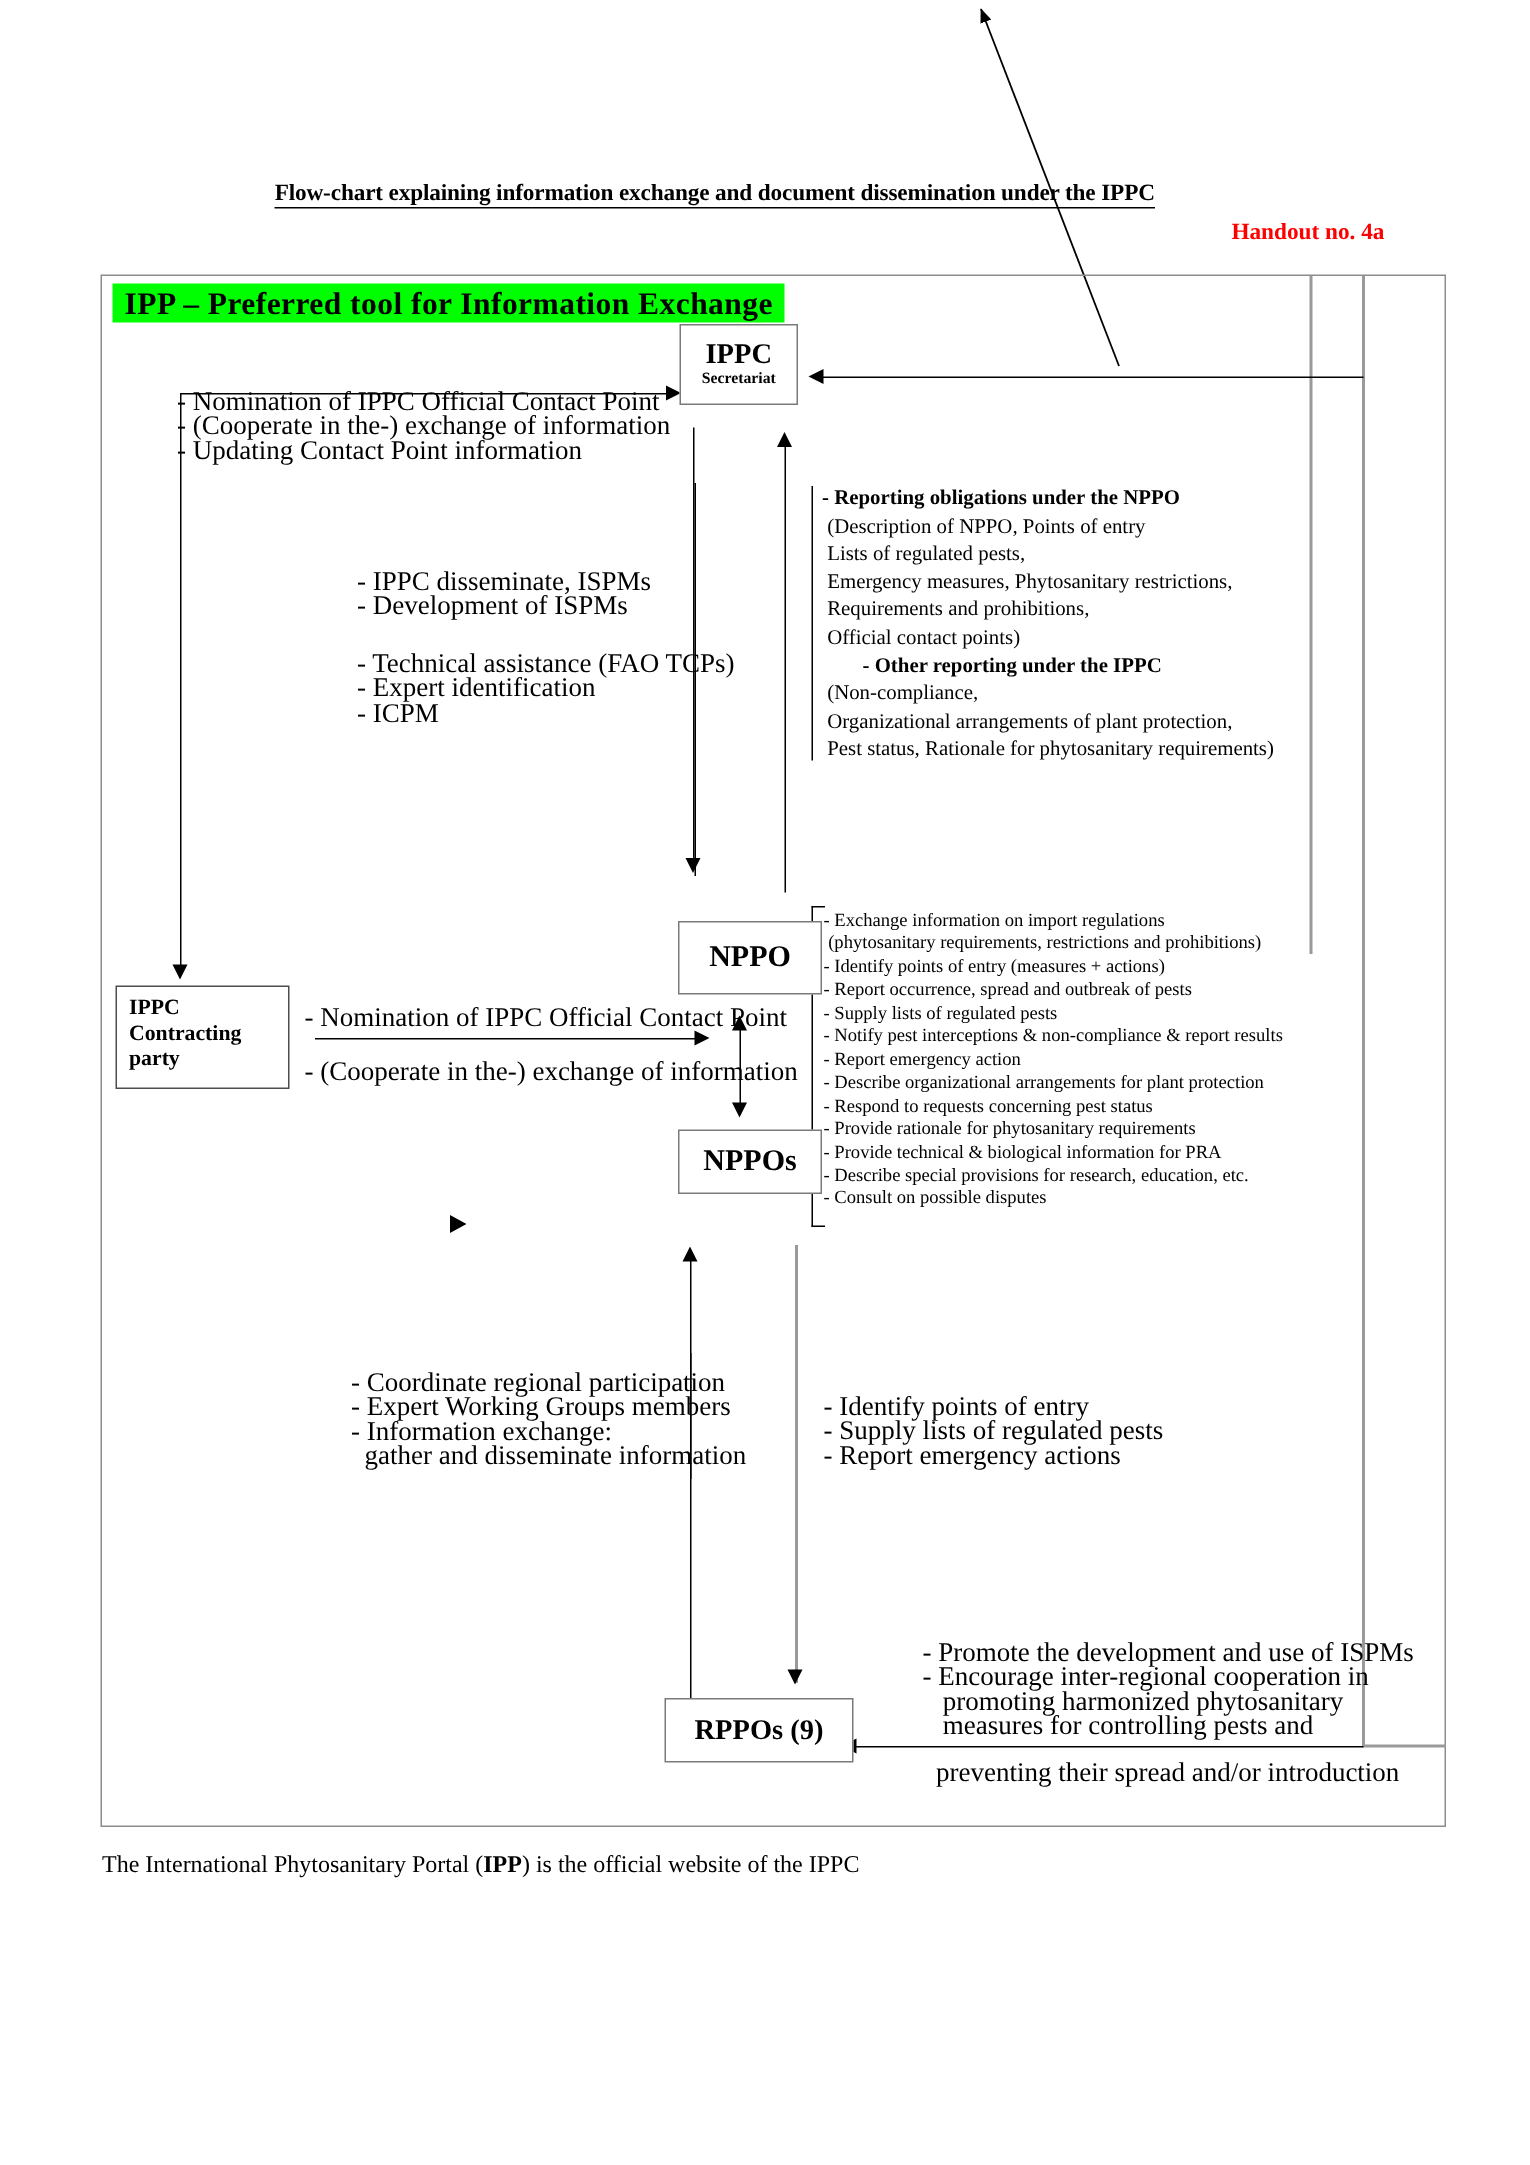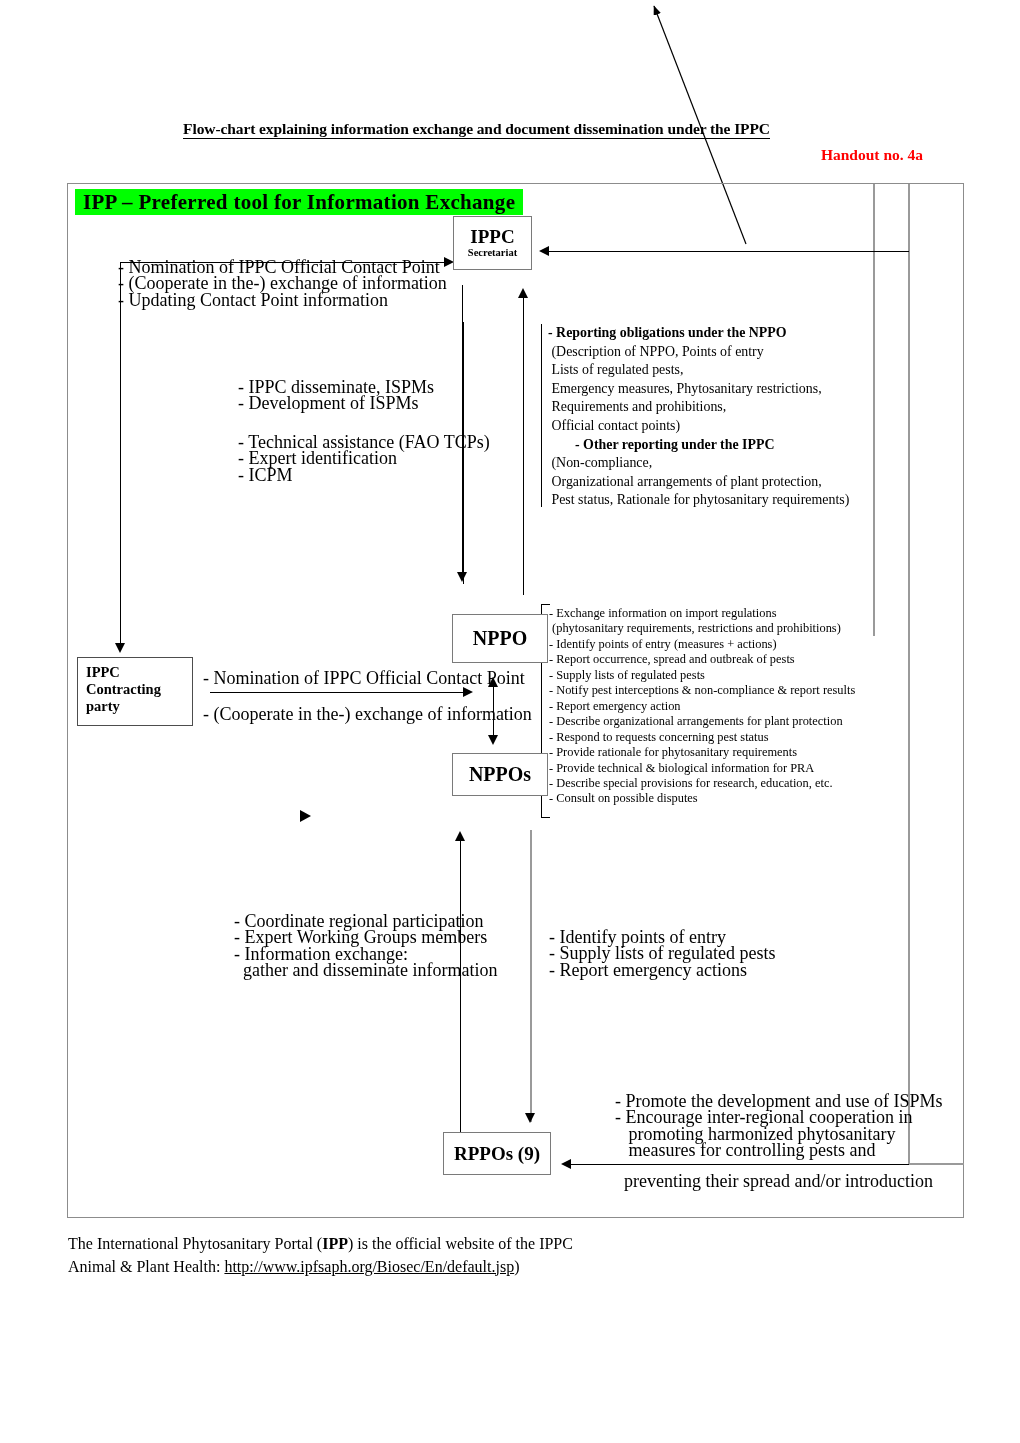--- a/index.html
+++ b/index.html
@@ -31,21 +31,21 @@
   .nodebox{
     border:1px solid #7a7a7a;box-sizing:border-box;background:#fff;
     display:flex;flex-direction:column;align-items:center;justify-content:center;
     font-weight:bold;
   }
   #box-ippc{left:453px;top:216px;width:79px;height:54px;}
   #box-ippc .l1{font-size:19px;line-height:20px;}
   #box-ippc .l2{font-size:10.5px;line-height:12px;}
   #box-nppo{left:452px;top:614px;width:96px;height:49px;font-size:20px;}
   #box-nppos{left:452px;top:753px;width:96px;height:43px;font-size:20px;}
-  #box-rppos{left:443px;top:1132px;width:108px;height:43px;font-size:19px;}
+  #box-rppos{left:443px;top:1132px;width:126px;height:43px;font-size:19px;}
   #box-contracting{
     left:77px;top:657px;width:116px;height:69px;border:1px solid #4d4d4d;
     box-sizing:border-box;background:#fff;font-weight:bold;font-size:14.5px;
     line-height:17px;padding:6px 0 0 8px;
   }
   
   .txt{font-size:18px;line-height:16.4px;white-space:pre;}
   .txt.bl{font-size:13.9px;line-height:18.6px;}
   
   #t-left-top{left:118px;top:259px;}
@@ -212,16 +212,13 @@
 <div class="abs txt" id="t-promote" style="white-space: pre;">- Promote the development and use of ISPMs
 - Encourage inter-regional cooperation in
    promoting harmonized phytosanitary
    measures for controlling pests and</div>
 <div class="abs txt" id="t-prevent" style="white-space: pre;">preventing their spread and/or introduction</div>
 
 <div class="abs" id="footer">
   <div>
     <span>The International Phytosanitary Portal (</span><b>IPP</b><span>) is the official website of the IPPC</span>
   </div>
-  <div>
-    <span>Animal &amp; Plant Health: </span><span class="u">http://www.ipfsaph.org/Biosec/En/default.jsp</span><span>)</span>
-  </div>
 </div>
 
 </body></html>

